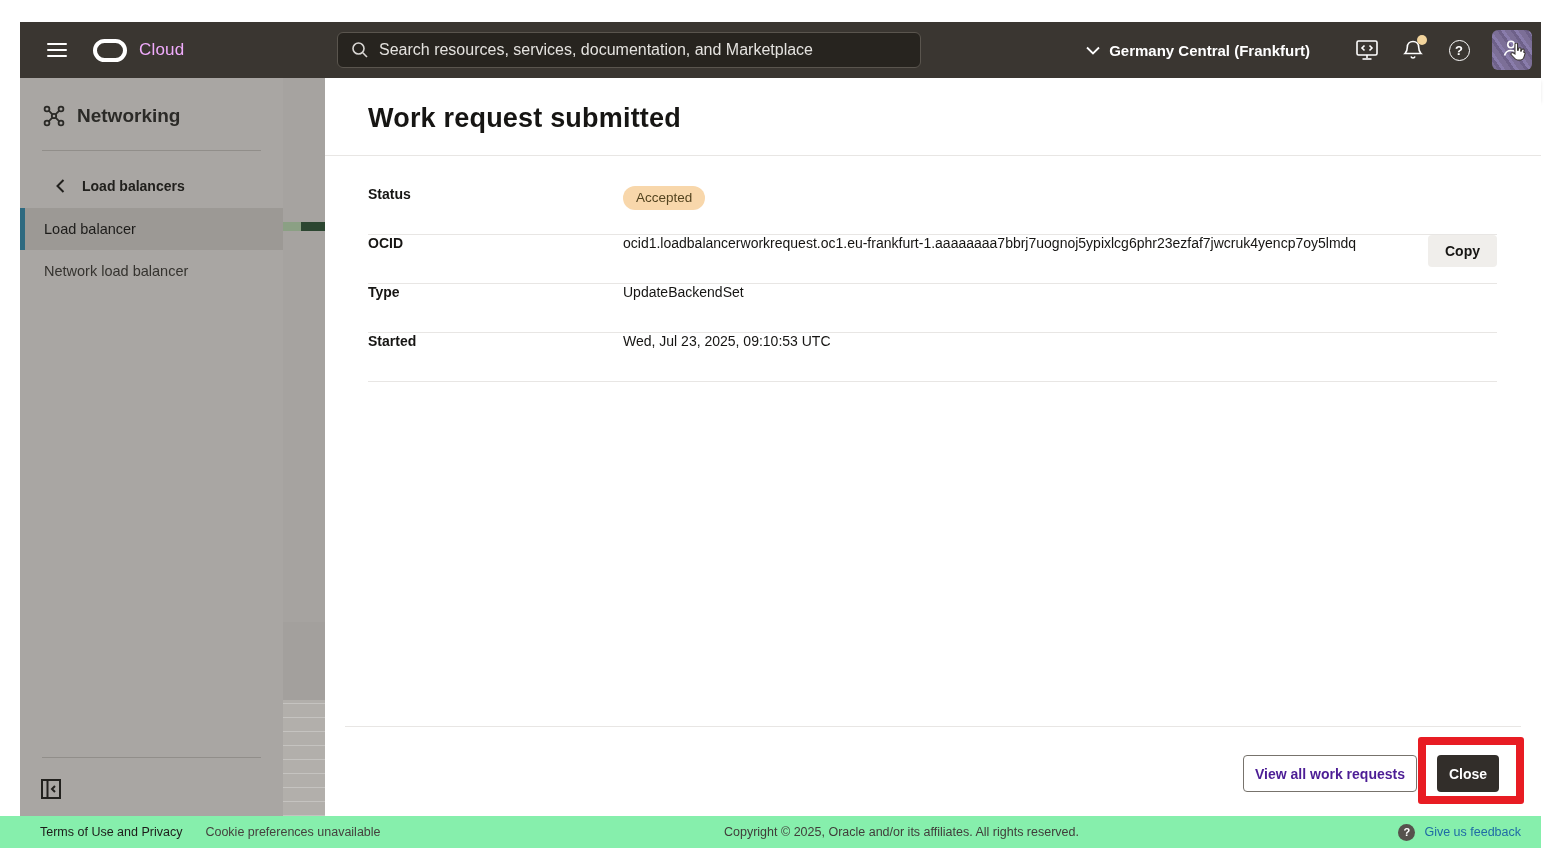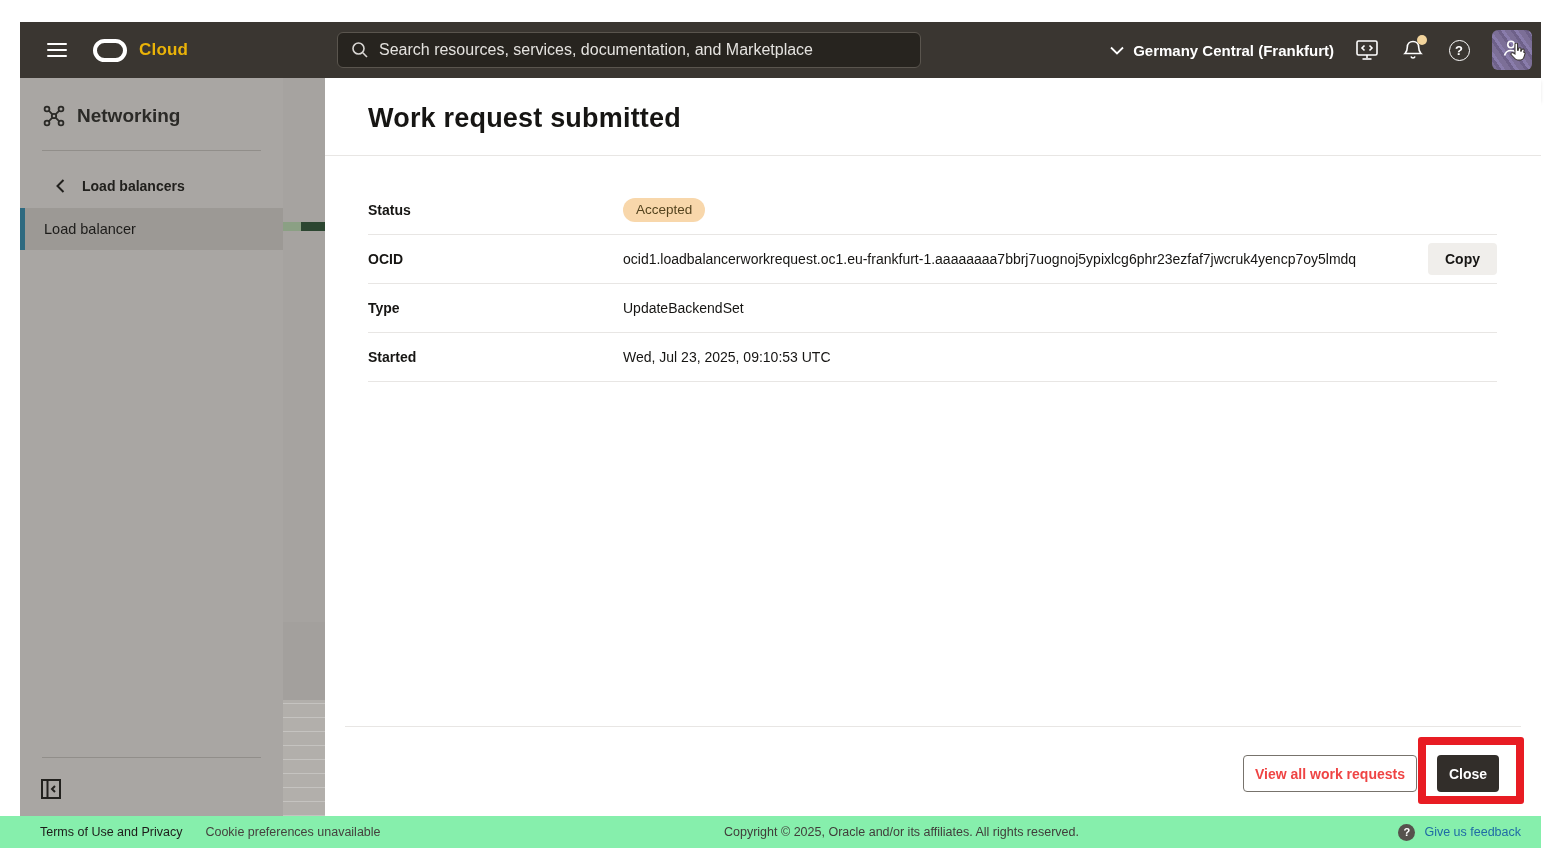--- a/index.html
+++ b/index.html
@@ -5,27 +5,27 @@
   * { margin:0; padding:0; box-sizing:border-box; }
   html,body { width:1560px; height:868px; background:#ffffff; font-family:"Liberation Sans", sans-serif; }
   #page { position:relative; width:1560px; height:868px; background:#ffffff; overflow:hidden; }
 
   
   .app-header { position:absolute; left:20px; top:22px; width:1521px; height:56px; background:#3a3631; display:flex; align-items:center; }
   .hamburger { margin-left:27px; width:20px; height:14px; display:flex; flex-direction:column; justify-content:space-between; cursor:pointer; }
   .hamburger span { display:block; height:2px; background:#ffffff; border-radius:1px; }
   .brand { display:flex; align-items:center; margin-left:26px; cursor:pointer; }
   .oracle-o { width:34px; height:23px; border:4.5px solid #ffffff; border-radius:12px; }
-  .brand-label { color:#eab308; font-size:17px; font-weight:700; margin-left:12px; letter-spacing:.2px; }
+  .brand-label { color:#f0abfc; font-size:17px; font-weight:400; margin-left:12px; letter-spacing:.2px; }
   .search-box { position:absolute; left:317px; top:10px; width:584px; height:36px; background:#27241f; border:1px solid #5a554e; border-radius:6px; display:flex; align-items:center; }
   .search-box svg { margin-left:13px; }
   .search-input { flex:1; background:transparent; border:none; outline:none; color:#ffffff; font-size:16px; margin-left:10px; font-family:Liberation Sans, sans-serif; }
   .search-input::placeholder { color:#e4e2df; opacity:1; }
   .header-right { margin-left:auto; display:flex; align-items:center; margin-right:9px; }
-  .region-selector { display:flex; align-items:center; gap:9px; color:#ffffff; font-size:15px; font-weight:700; cursor:pointer; }
+  .region-selector { display:flex; align-items:center; gap:9px; color:#ffffff; font-size:15px; font-weight:700; cursor:pointer; margin-right:24px; }
   .icon-btn { width:26px; height:26px; display:flex; align-items:center; justify-content:center; margin-left:20px; cursor:pointer; position:relative; }
   .bell-dot { position:absolute; top:-2px; right:-1px; width:10px; height:10px; border-radius:50%; background:#f2d49c; }
   .help-circle { width:21px; height:21px; border:1.8px solid #ffffff; border-radius:50%; color:#ffffff; font-size:13px; font-weight:700; display:flex; align-items:center; justify-content:center; }
   .avatar { width:40px; height:40px; margin-left:20px; border-radius:6px; cursor:pointer; position:relative;
     background:repeating-linear-gradient(55deg,#7c6f97 0 5px,#6e6189 5px 8px,#897cab 8px 11px); overflow:visible; }
   .avatar svg.person { position:absolute; left:9px; top:8px; }
   .avatar svg.hand { position:absolute; left:17px; top:13px; }
 
   .profile-tooltip { position:absolute; left:1483px; top:79px; background:#edebe9; border:1px solid #dcdad7; box-shadow:0 2px 4px rgba(0,0,0,.15); color:#8b8984; font-size:13px; padding:2px 9px 3px; }
 
@@ -45,27 +45,27 @@
   .underlay-green { position:absolute; left:0; top:144px; width:100%; height:9px; background:linear-gradient(to right,#8ba084 0 42%,#2c4631 42% 100%); }
   .underlay-block { position:absolute; left:0; top:544px; width:100%; height:82px; background:#a3a09d; }
   .underlay-map { position:absolute; left:0; top:622px; width:100%; height:116px; background:#b2afab;
     background-image:repeating-linear-gradient(0deg, rgba(255,255,255,.25) 0 1px, transparent 1px 14px); }
 
   
   .panel { position:absolute; left:325px; top:78px; width:1216px; height:738px; background:#ffffff;padding-left:44px; }
   .panel-title { position:absolute; left:43px; top:25px; font-size:27px; font-weight:700; color:#161513; letter-spacing:.2px; }
   .panel-title-divider { position:absolute; left:0; right:0; top:77px; height:1px; background:#e8e6e4; }
   .rows { position:absolute; left:43px; right:44px; top:108px; }
-  .row { height:49px; display:flex; align-items:center; border-bottom:1px solid #e8e6e4; }
+  .row { height:49px; display:flex; align-items:flex-start; border-bottom:1px solid #e8e6e4; }
   .row-label { width:255px; font-size:14px; font-weight:700; color:#161513; flex:none; }
   .row-value { font-size:14px; color:#161513; }
   .badge { background:#f8d7ab; color:#54441f; font-size:13.5px; padding:4px 13px 5px; border-radius:12px; }
   .copy-btn { margin-left:auto; background:#f0eeeb; border:none; border-radius:4px; font-family:"Liberation Sans", sans-serif; font-size:14px; font-weight:700; color:#161513; padding:8px 17px; cursor:pointer; }
   .panel-actions-divider { position:absolute; left:20px; right:20px; top:648px; height:1px; background:#e8e6e4; }
-  .btn-secondary { position:absolute; left:918px; top:677px; width:174px; height:37px; background:#ffffff; border:1px solid #77736c; border-radius:4px; font-family:"Liberation Sans", sans-serif; font-size:14px; font-weight:700; color:#ef4444; cursor:pointer; }
+  .btn-secondary { position:absolute; left:918px; top:677px; width:174px; height:37px; background:#ffffff; border:1px solid #77736c; border-radius:4px; font-family:"Liberation Sans", sans-serif; font-size:14px; font-weight:700; color:#4c1d95; cursor:pointer; }
   .btn-primary { position:absolute; left:1112px; top:677px; width:62px; height:37px; background:#322e2a; border:none; border-radius:4px; font-family:"Liberation Sans", sans-serif; font-size:14px; font-weight:700; color:#ffffff; cursor:pointer; }
   .annotation-box { position:absolute; left:1093px; top:659px; width:106px; height:67px; border:8px solid #e81c23; border-radius:3px; pointer-events:none; }
 
   
   .app-footer { position:absolute; left:0; top:816px; width:1541px; height:32px; background:#86efac; font-size:12.5px; }
   .footer-left { position:absolute; left:40px; top:0; height:32px; display:flex; align-items:center; gap:23px; }
   .footer-terms { color:#1d1c1a; cursor:pointer; }
   .footer-cookie { color:#45423e; }
   .footer-copyright { position:absolute; left:724px; top:0; height:32px; display:flex; align-items:center; color:#403d3a; }
   .footer-right { position:absolute; right:20px; top:0; height:32px; display:flex; align-items:center; gap:9px; }
@@ -151,20 +151,21 @@
     </div>
     <div class="sb-divider"></div>
     <div class="sb-back">
       <svg width="9" height="14" viewBox="0 0 9 14" fill="none" stroke="#21201d" stroke-width="2">
           <polyline points="7.5,1 1.5,7 7.5,13"></polyline>
         </svg>
       <span>Load balancers</span>
     </div>
     <div class="sb-items">
       <div class="sb-item selected">Load balancer</div>
+      <div class="sb-item">Network load balancer</div>
     </div>
     <div class="sb-bottom-divider"></div>
     <div class="collapse-btn">
       <svg width="22" height="22" viewBox="0 0 22 22" fill="none" stroke="#22211e" stroke-width="2">
         <rect x="2" y="2" width="18" height="18"></rect>
           <line x1="7.5" y1="2" x2="7.5" y2="20"></line>
           <polyline points="15,8 12,11 15,14"></polyline>
       </svg>
     </div>
   </div>

